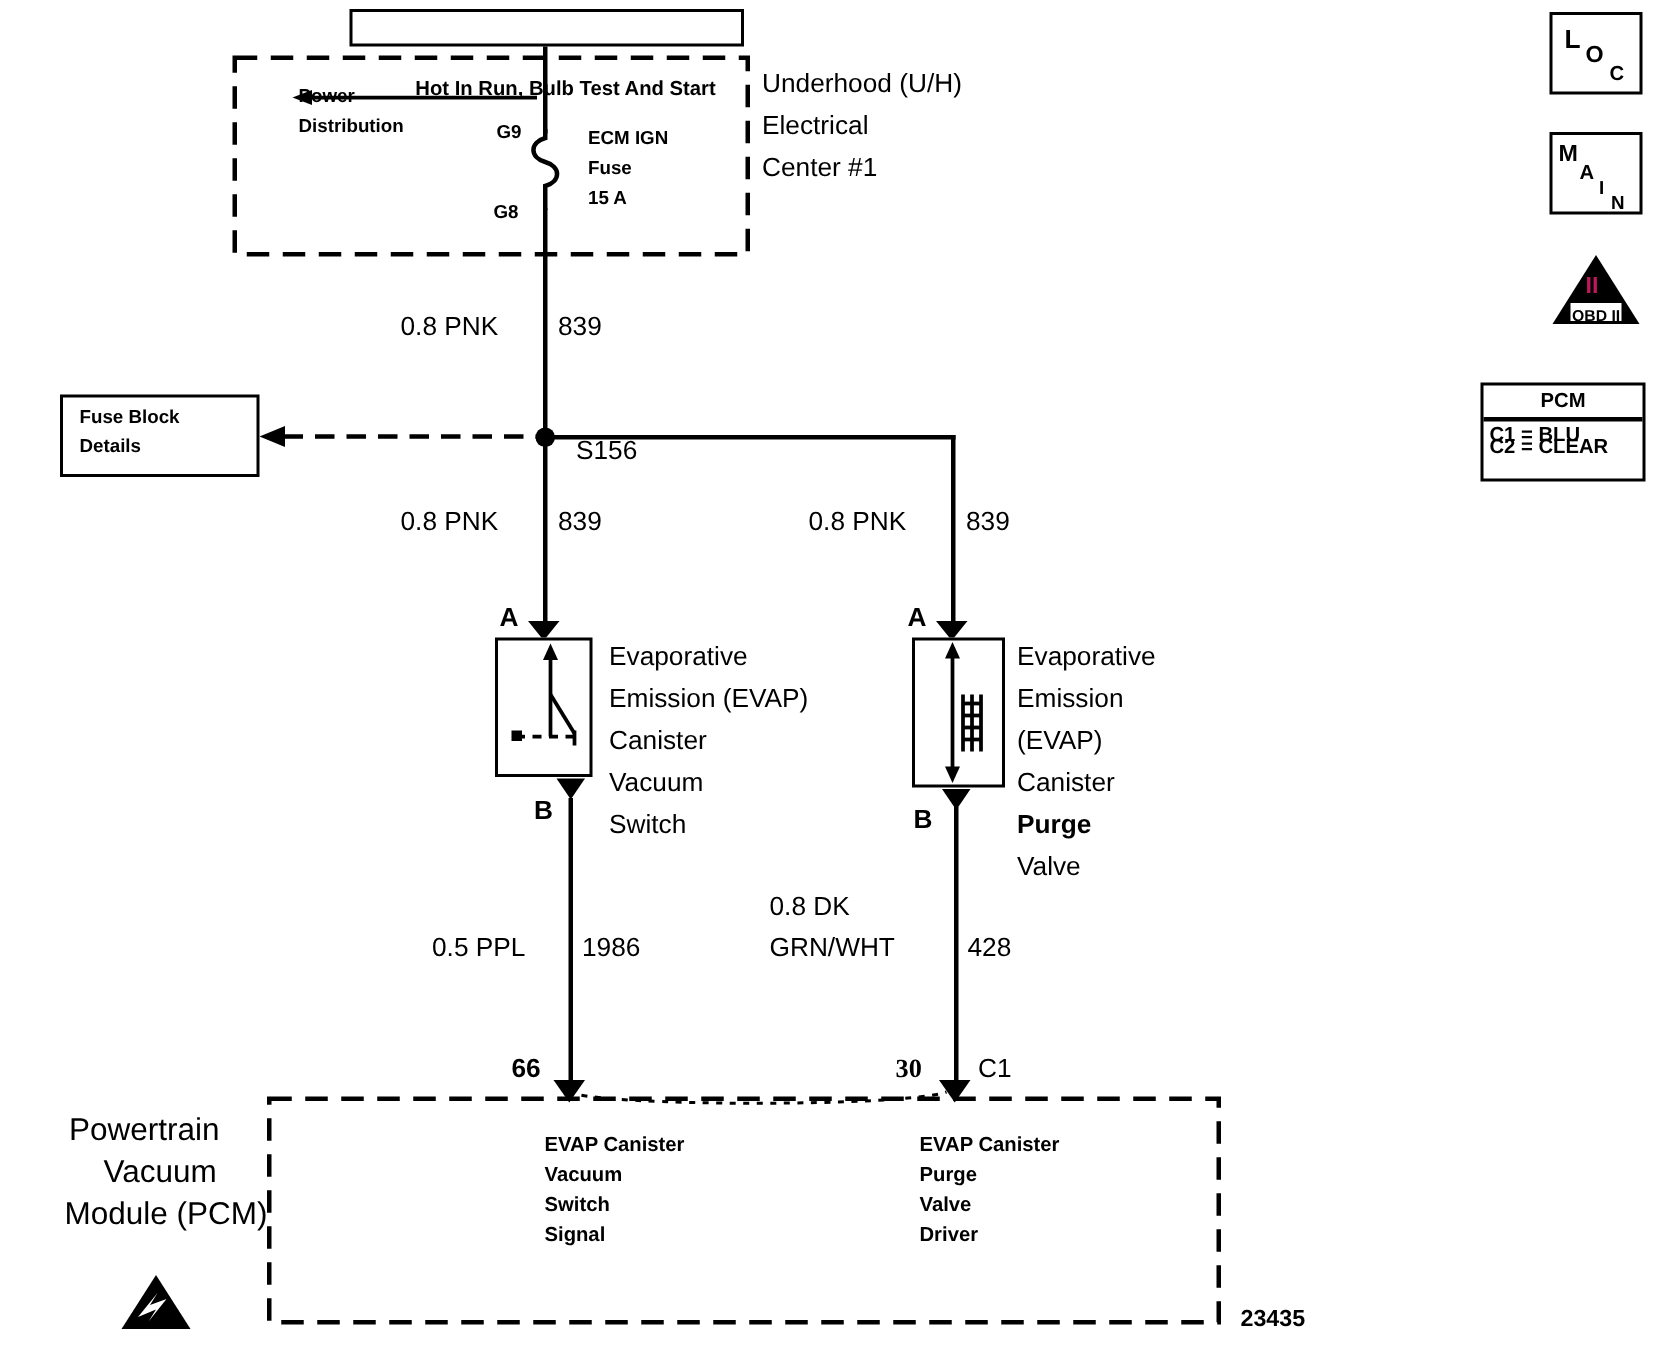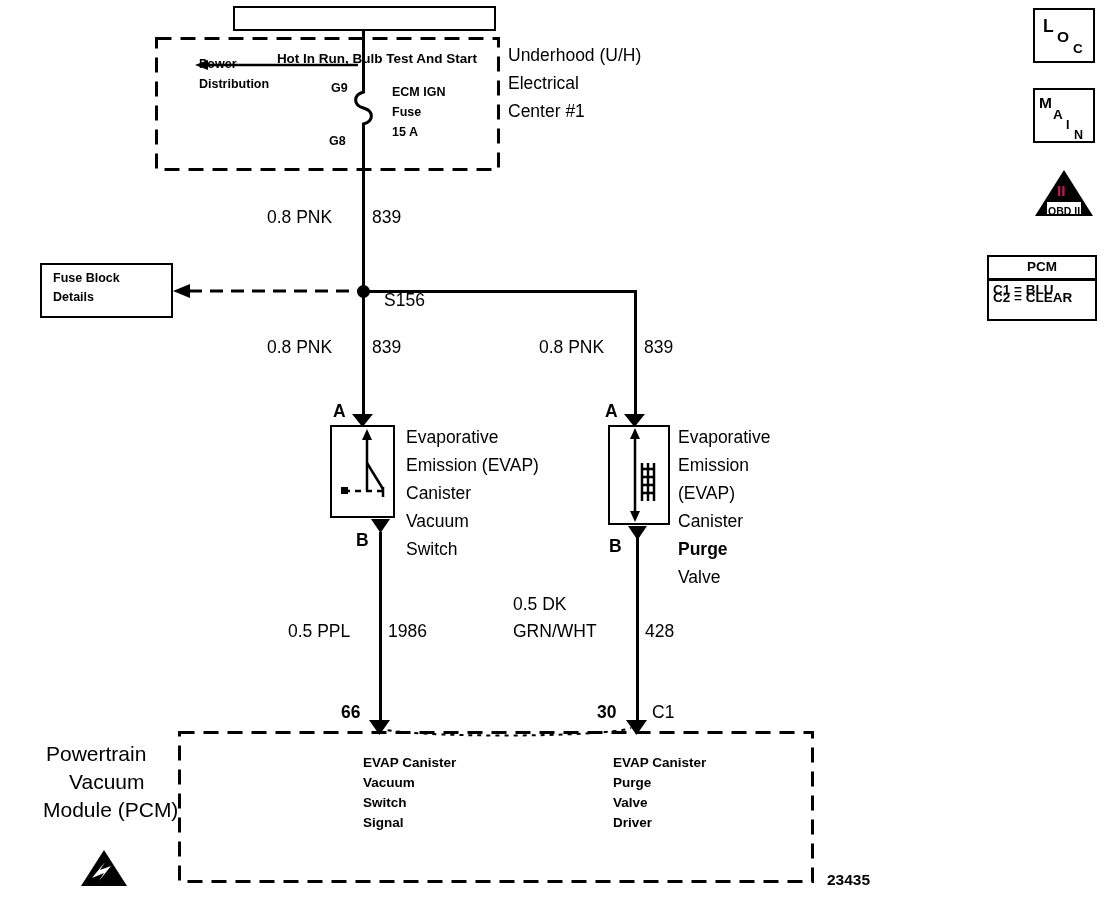--- a/index.html
+++ b/index.html
@@ -180,34 +180,34 @@
   <div class="txt s17" style="left:678px; top:511px;">Canister</div>
   <div class="txt s17 b" style="left:678px; top:539px;">Purge</div>
   <div class="txt s17" style="left:678px; top:567px;">Valve</div>
 
   <div class="txt s17 b" style="left:609px; top:536px;">B</div>
   <svg style="left:628px; top:526px; width:20px; height:15px;">
     <polygon points="0,0 19,0 9.5,14" fill="#000"></polygon>
   </svg>
 
   <div class="wire vw" style="left:636px; top:538px; height:186px;"></div>
-  <div class="txt s17" style="left:513px; top:594px;">0.5 DK</div>
+  <div class="txt s17" style="left:513px; top:594px;">0.8 DK</div>
   <div class="txt s17" style="left:513px; top:621px;">GRN/WHT</div>
   <div class="txt s17" style="left:645px; top:621px;">428</div>
 
   <svg style="left:178px; top:731px; width:636px; height:152px;">
     <rect x="1.5" y="1.5" width="633" height="149" fill="none" stroke="#000" stroke-width="3" stroke-dasharray="15,9"></rect>
   </svg>
 
   <div class="txt s17 b" style="left:341px; top:702px;">66</div>
   <svg style="left:369px; top:720px; width:22px; height:16px;">
     <polygon points="0,0 21,0 10.5,15" fill="#000"></polygon>
   </svg>
 
-  <div class="txt s17 b" style="left:597px; top:702px;">30</div>
+  <div class="txt s17 b" style="left:597px; top:702px;font-family:Liberation Serif, serif;">30</div>
   <svg style="left:626px; top:720px; width:22px; height:16px;">
     <polygon points="0,0 21,0 10.5,15" fill="#000"></polygon>
   </svg>
   <div class="txt s17" style="left:652px; top:702px;">C1</div>
 
   <svg style="left:363px; top:726px; width:276px; height:12px;">
     <path d="M16 2 C40 12, 240 12, 268 2" fill="none" stroke="#000" stroke-width="2" stroke-dasharray="4,5"></path>
   </svg>
 
   <div class="txt s19" style="left:46px; top:742px;">Powertrain</div>

